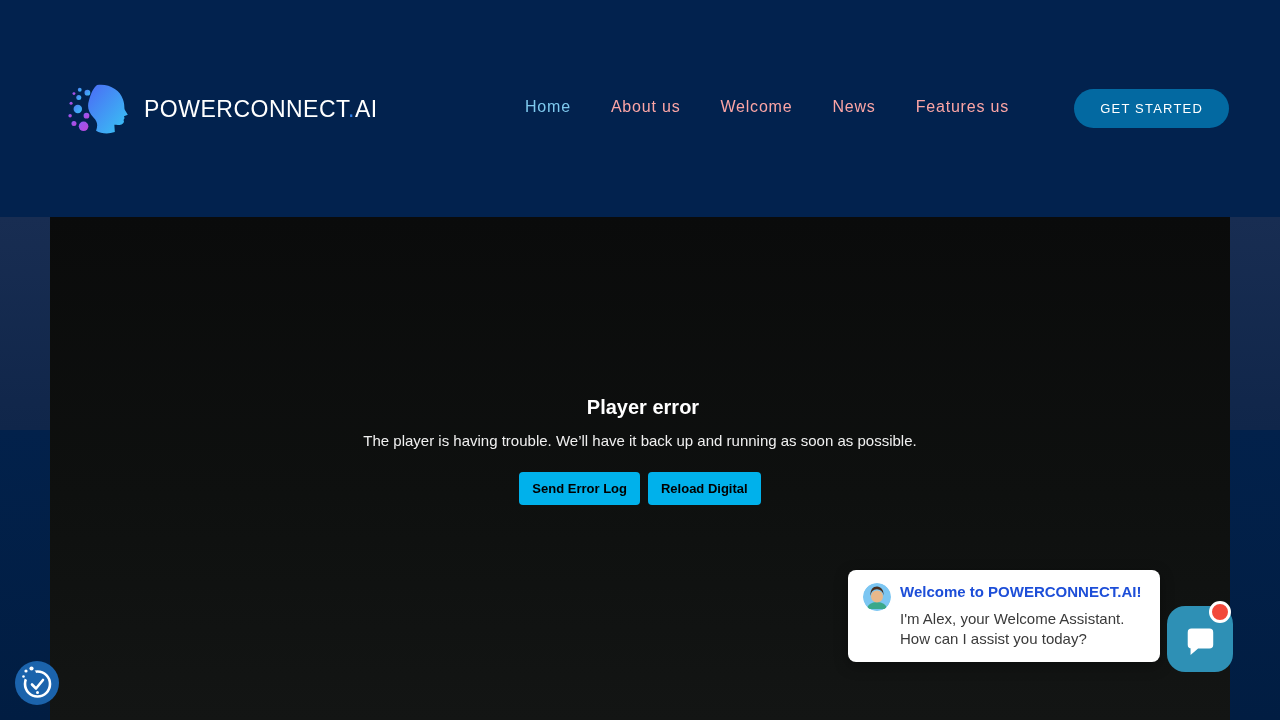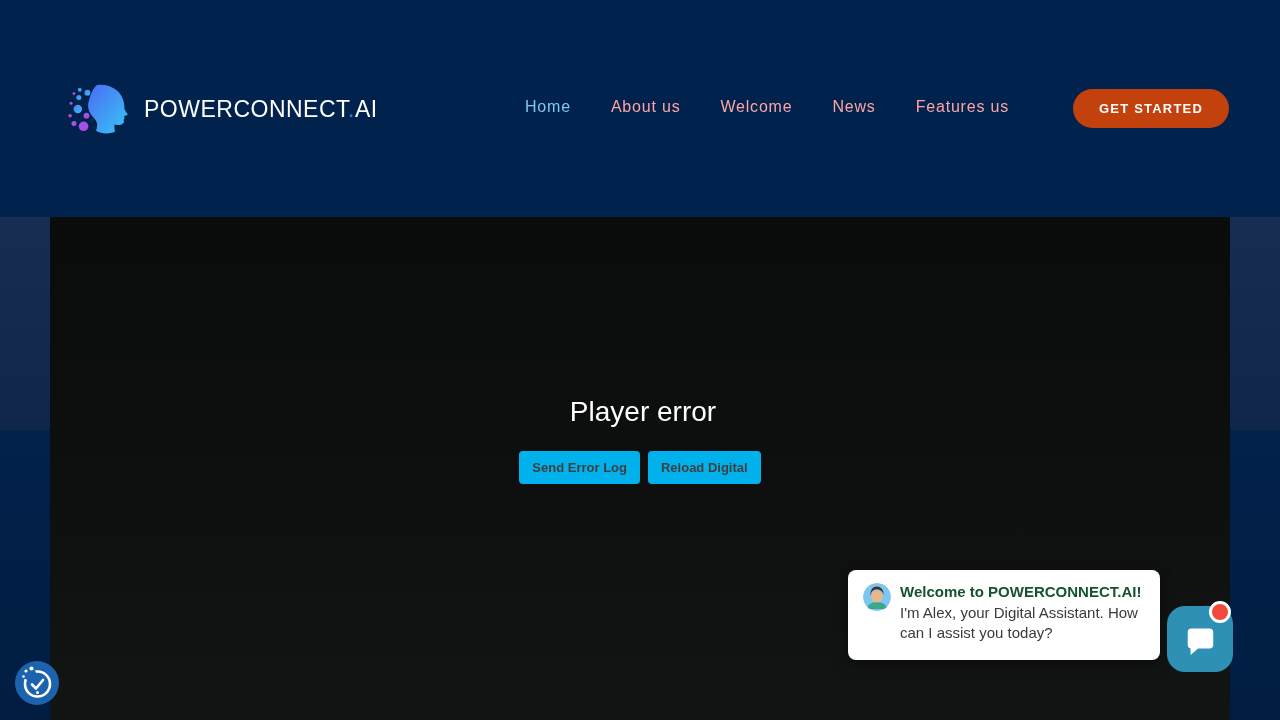--- a/index.html
+++ b/index.html
@@ -22,47 +22,47 @@
   .brand-text { font-size:23px; font-weight:400; color:#ffffff; letter-spacing:0.5px; white-space:nowrap; }
   .brand-dot { color:#2f80ed; }
 
   .main-nav { position:absolute; left:525px; top:98px; display:flex; gap:40px; }
   .nav-link { font-size:16px; color:#fca5a5; letter-spacing:0.8px; text-decoration:none; cursor:pointer; white-space:nowrap; }
   .nav-link.active { color:#7ec9ee; }
 
   .cta-btn {
     position:absolute; right:51px; top:89px; height:39px; padding:0 26px;
     display:flex; align-items:center; justify-content:center;
-    background:#c2410c; color:#ffffff; font-size:13px; font-weight:700; letter-spacing:1.2px;
+    background:#0369a1; color:#ffffff; font-size:13px; font-weight:400; letter-spacing:1.2px;
     border:none; border-radius:20px; cursor:pointer; white-space:nowrap;
   }
 
   
   .player {
     position:absolute; left:50px; top:217px; width:1180px; height:503px;
     background:linear-gradient(180deg,#0a0b0b 0%,#0e100f 55%,#131514 100%);
   }
   .player-content { position:absolute; left:0; right:0; top:179px; text-align:center; }
-  .player-title { font-size:28px; font-weight:400; color:#ffffff;margin-left:6px; }
+  .player-title { font-size:20px; font-weight:700; color:#ffffff;margin-left:6px; }
   .player-msg { margin-top:13px; font-size:15px; color:#f0f0f0; }
   .player-btn-row { margin-top:23px; display:flex; justify-content:center; gap:8px; }
   .player-btn {
-    background:#00b1eb; color:#404040; font-family:"Liberation Sans", sans-serif;
+    background:#00b1eb; color:#000000; font-family:"Liberation Sans", sans-serif;
     font-size:13px; font-weight:700; padding:9px 13px; border:none; border-radius:4px; cursor:pointer;
   }
 
   
   .chat-panel {
     position:absolute; left:848px; top:570px; width:312px; min-height:90px;
     background:#ffffff; border-radius:8px; padding:13px 14px 13px 15px;
     display:flex; gap:9px; box-shadow:0 4px 14px rgba(0,0,0,0.35); cursor:pointer;
   }
   .chat-avatar { width:28px; height:28px; border-radius:50%; overflow:hidden; flex:none; }
   .chat-texts { font-size:15px; }
-  .chat-title { font-weight:700; color:#14532d; margin-bottom:3px; white-space:nowrap; }
+  .chat-title { font-weight:700; color:#1d4ed8; margin-bottom:9px; white-space:nowrap; }
   .chat-body { color:#3a3a3a; line-height:20px; }
 
   
   .chat-launcher {
     position:absolute; left:1167px; top:606px; width:66px; height:66px;
     background:#2e90b5; border:none; border-radius:18px; cursor:pointer;
     display:flex; align-items:center; justify-content:center;
   }
   .chat-badge {
     position:absolute; left:1209px; top:601px; width:22px; height:22px;
@@ -125,39 +125,40 @@
   <a class="nav-link">Welcome</a>
   <a class="nav-link">News</a>
   <a class="nav-link">Features us</a>
 </nav>
 
 <button class="cta-btn">GET STARTED</button>
 
 <div class="player">
   <div class="player-content">
     <div class="player-title">Player error</div>
+    <div class="player-msg">The player is having trouble. We’ll have it back up and running as soon as possible.</div>
     <div class="player-btn-row">
       <button class="player-btn">Send Error Log</button>
       <button class="player-btn">Reload Digital</button>
     </div>
   </div>
 </div>
 
 <div class="chat-panel">
   <span class="chat-avatar">
     <svg width="28" height="28" viewBox="0 0 28 28">
       <circle cx="14" cy="14" r="14" fill="#7cc6f2"></circle>
       <path d="M4 26 a10 7 0 0 1 20 0 z" fill="#3aa88a"></path>
       <circle cx="14" cy="13.5" r="6" fill="#e8b88a"></circle>
       <path d="M7.5 13 a6.5 6.5 0 0 1 13 -0.5 c0.5 -5.5 -2.5 -9 -6.5 -9 s-7 3 -6.5 9.5 z" fill="#4a2e1e"></path>
     </svg>
   </span>
   <div class="chat-texts">
     <div class="chat-title">Welcome to POWERCONNECT.AI!</div>
-    <div class="chat-body">I'm Alex, your Digital Assistant. How can I assist you today?</div>
+    <div class="chat-body">I'm Alex, your Welcome Assistant. How can I assist you today?</div>
   </div>
 </div>
 
 <button class="chat-launcher">
   <span style="display:flex;">
     <svg width="34" height="34" viewBox="0 0 36 36">
       <path fill="#ffffff" d="M9 7 h19 a4 4 0 0 1 4 4 v13 a4 4 0 0 1 -4 4 H16 l-8 7 v-7 h 1 a4 4 0 0 1 -4 -4 V11 a4 4 0 0 1 4 -4 z"></path>
     </svg>
   </span>
 </button>

